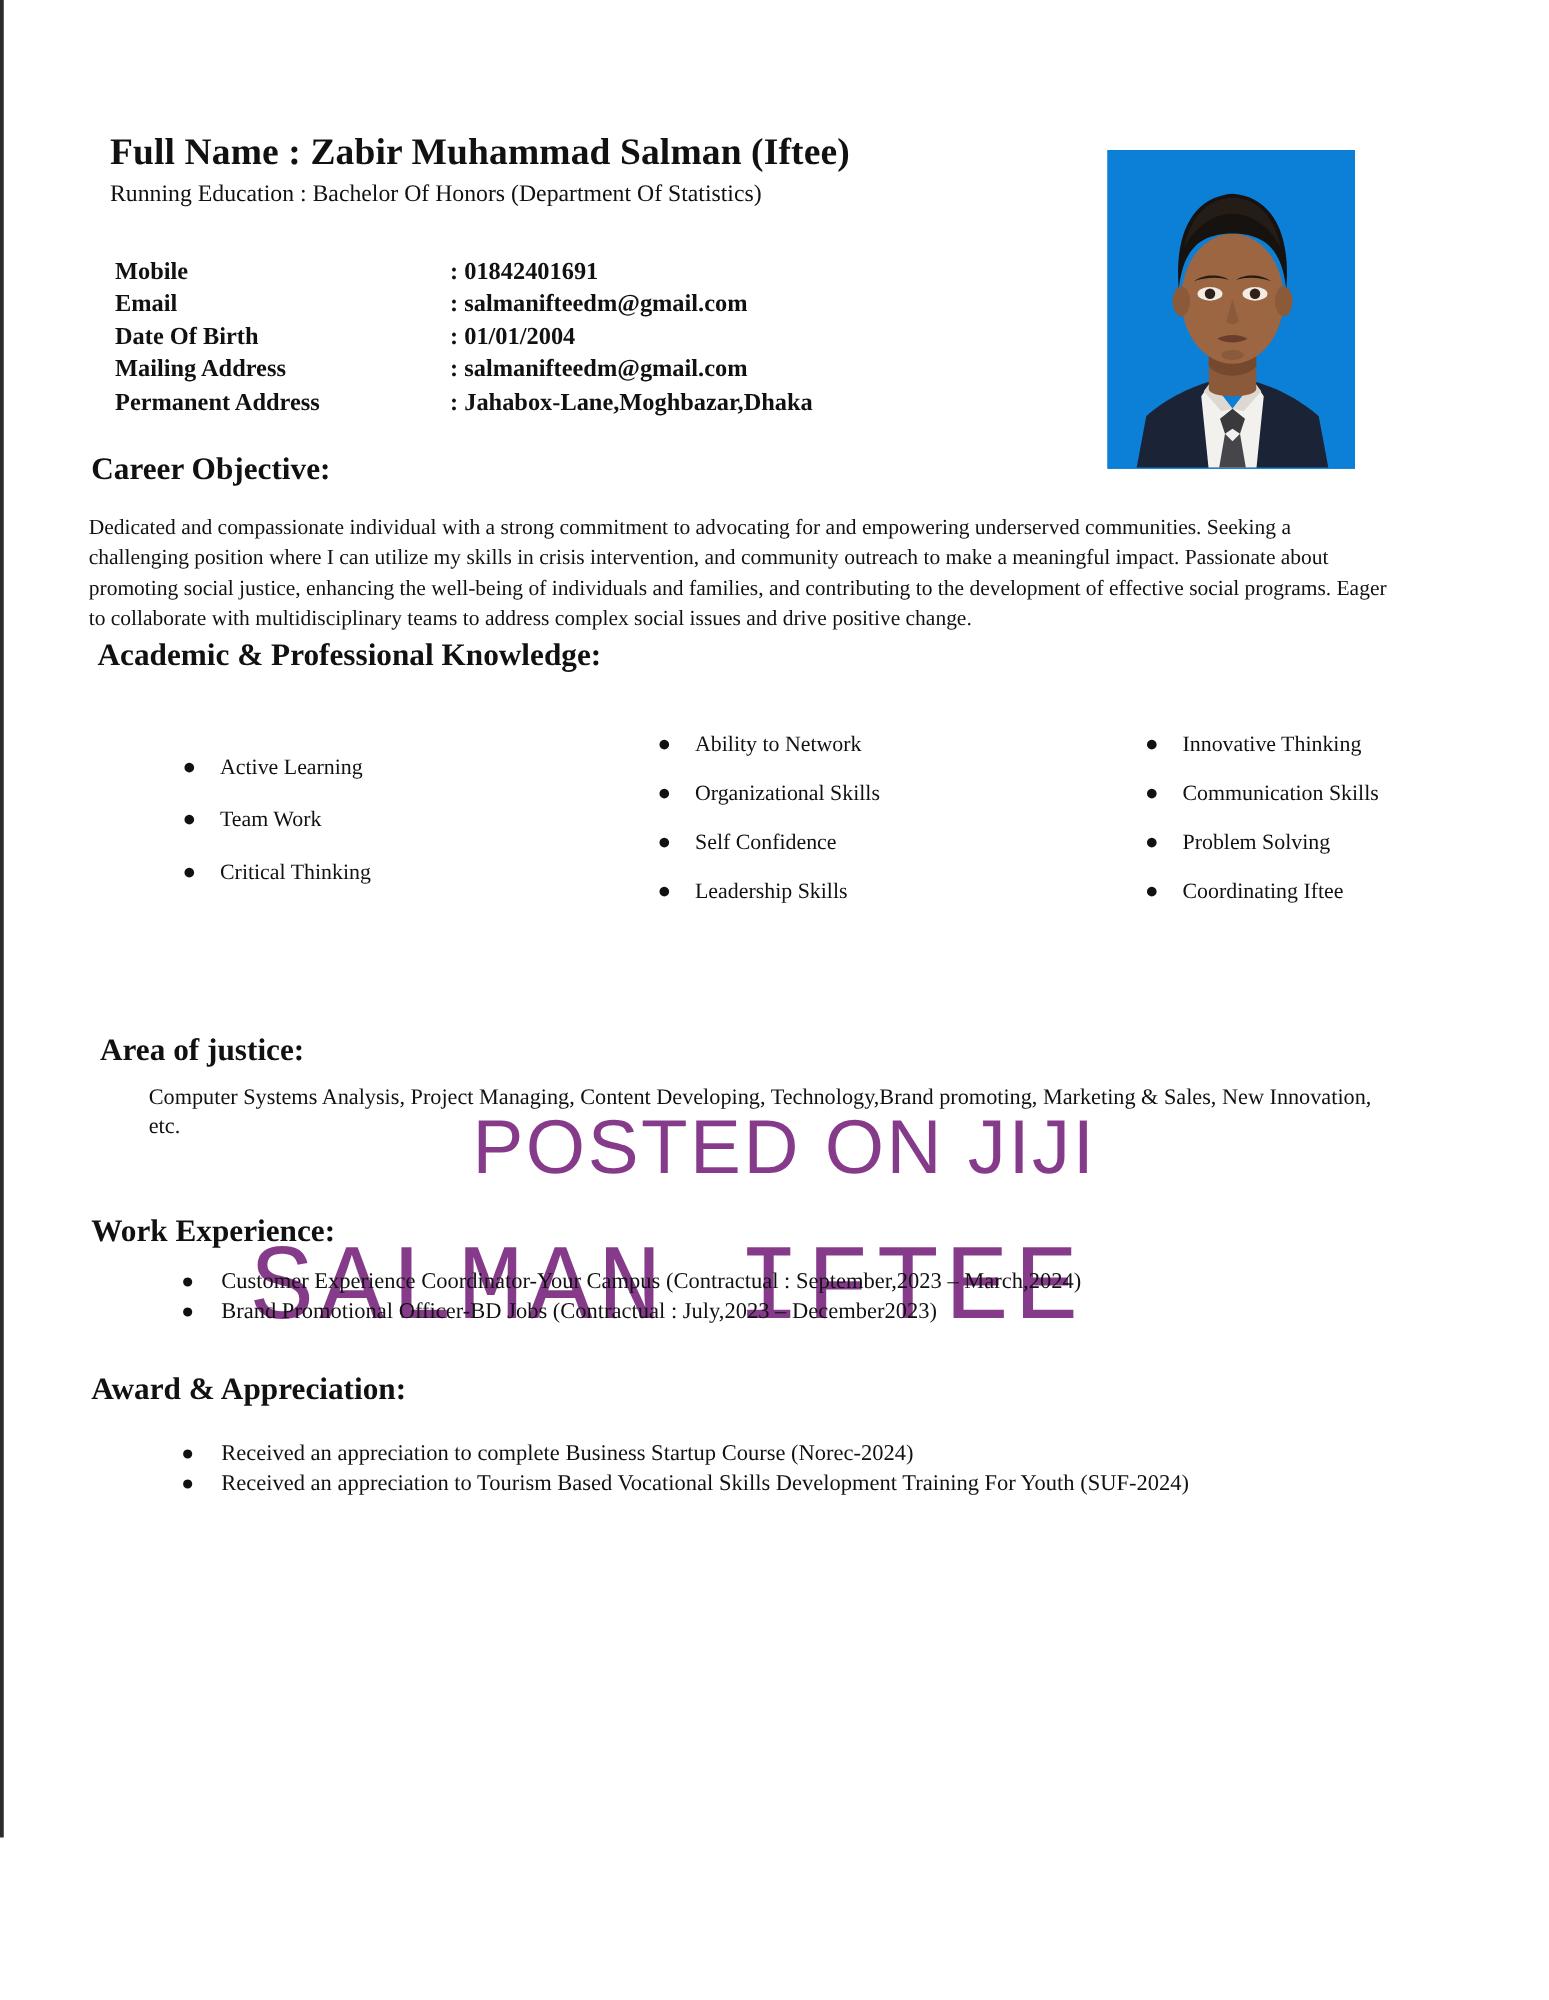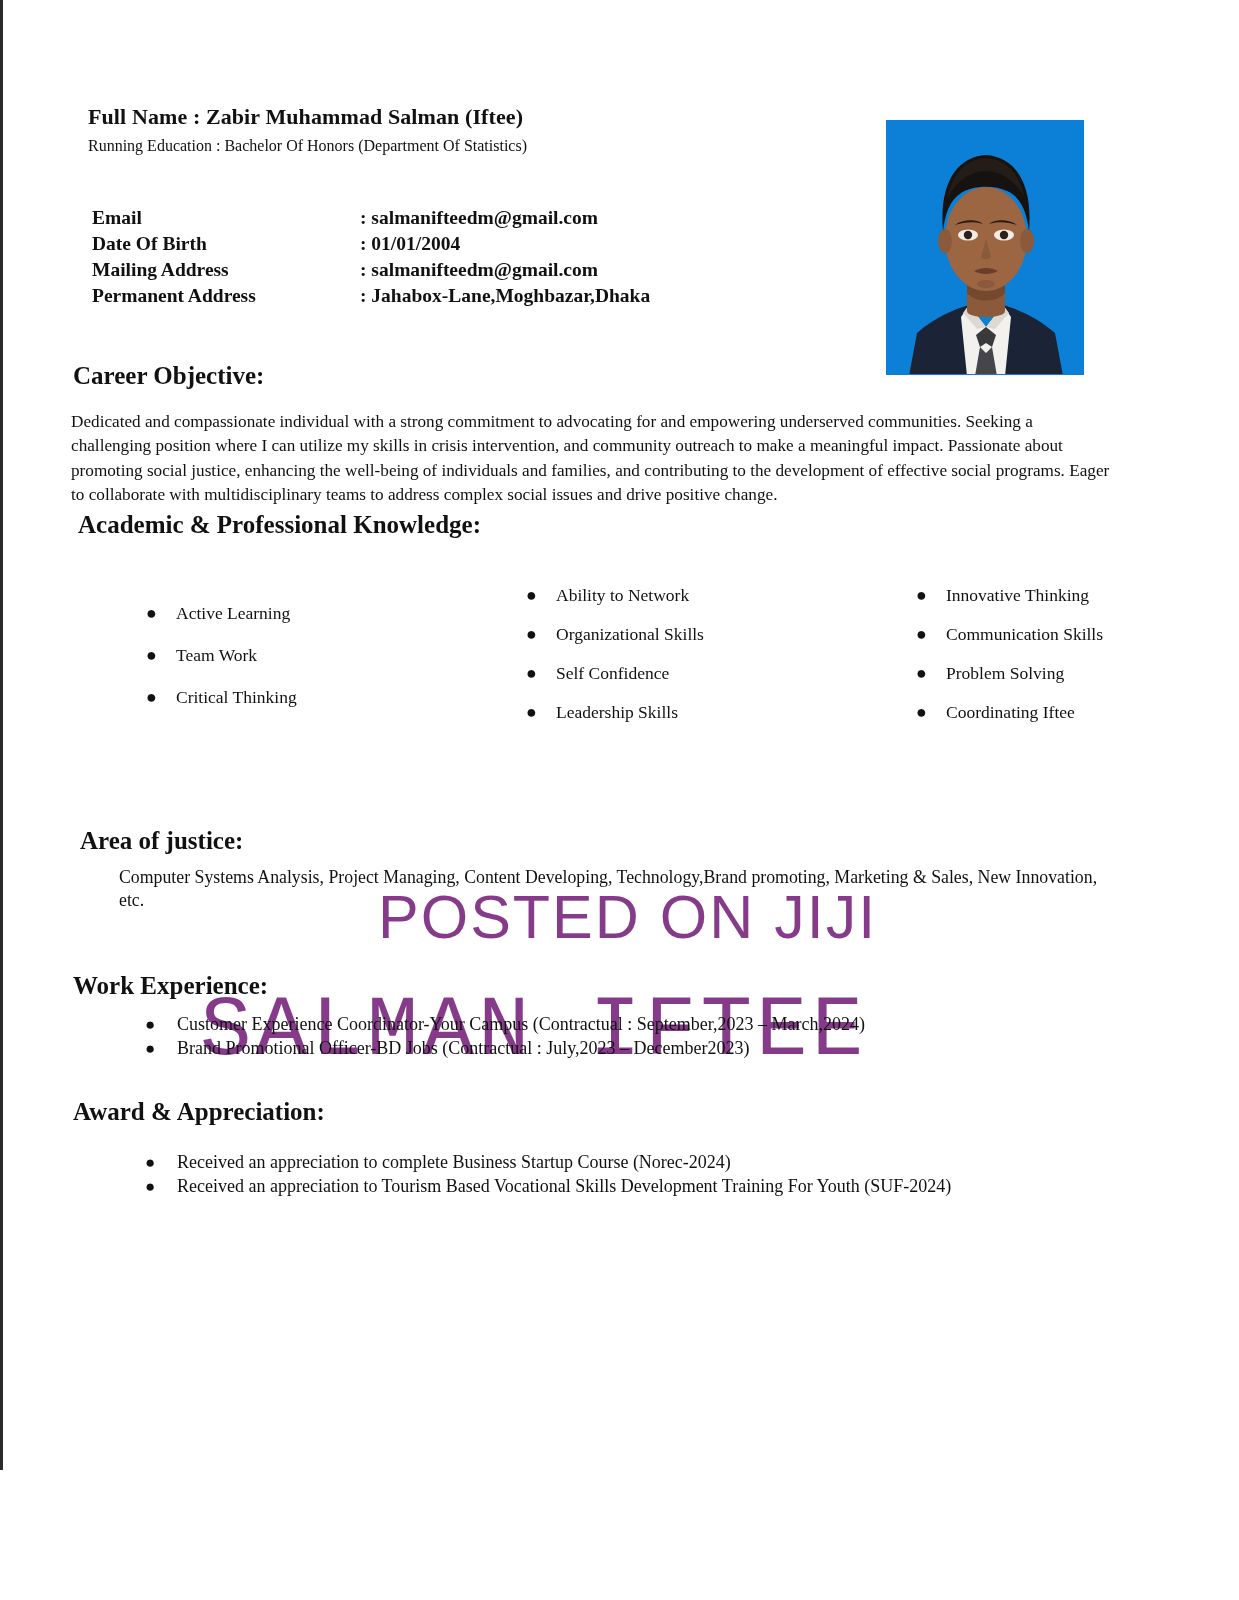--- a/index.html
+++ b/index.html
@@ -62,28 +62,28 @@
 
   
   .header {
     position: absolute;
     left: 88px;
     top: 104px;
     width: 760px;
     z-index: 10;
   }
   .full-name {
-    font-size: 22px;
+    font-size: 30px;
     font-weight: bold;
     letter-spacing: 0.1px;
     line-height: 1.18;
     margin: 0;
   }
   .sub-edu {
-    font-size: 16px;
+    font-size: 19px;
     font-weight: normal;
     line-height: 1.2;
     margin: 6px 0 0 0;
   }
 
   .photo {
     position: absolute;
     left: 886px;
     top: 120px;
     width: 198px;
@@ -258,20 +258,24 @@
         <path d="M99 118 L94 136 C96 139 102 139 104 136 Z" fill="#8a5a3b"></path>
 
         <path d="M87 150 C94 146 104 146 111 150 C104 154 94 154 87 150 Z" fill="#6b3d2c"></path>
 
         <ellipse cx="99" cy="163" rx="9" ry="4" fill="#8a5a3b"></ellipse>
       </svg>
     </div>
 
     <div class="contact">
       <div class="contact-row">
+        <div class="contact-label">Mobile</div>
+        <div class="contact-value">: 01842401691</div>
+      </div>
+      <div class="contact-row">
         <div class="contact-label">Email</div>
         <div class="contact-value">: salmanifteedm@gmail.com</div>
       </div>
       <div class="contact-row">
         <div class="contact-label">Date Of Birth</div>
         <div class="contact-value">: 01/01/2004</div>
       </div>
       <div class="contact-row">
         <div class="contact-label">Mailing Address</div>
         <div class="contact-value">: salmanifteedm@gmail.com</div>

